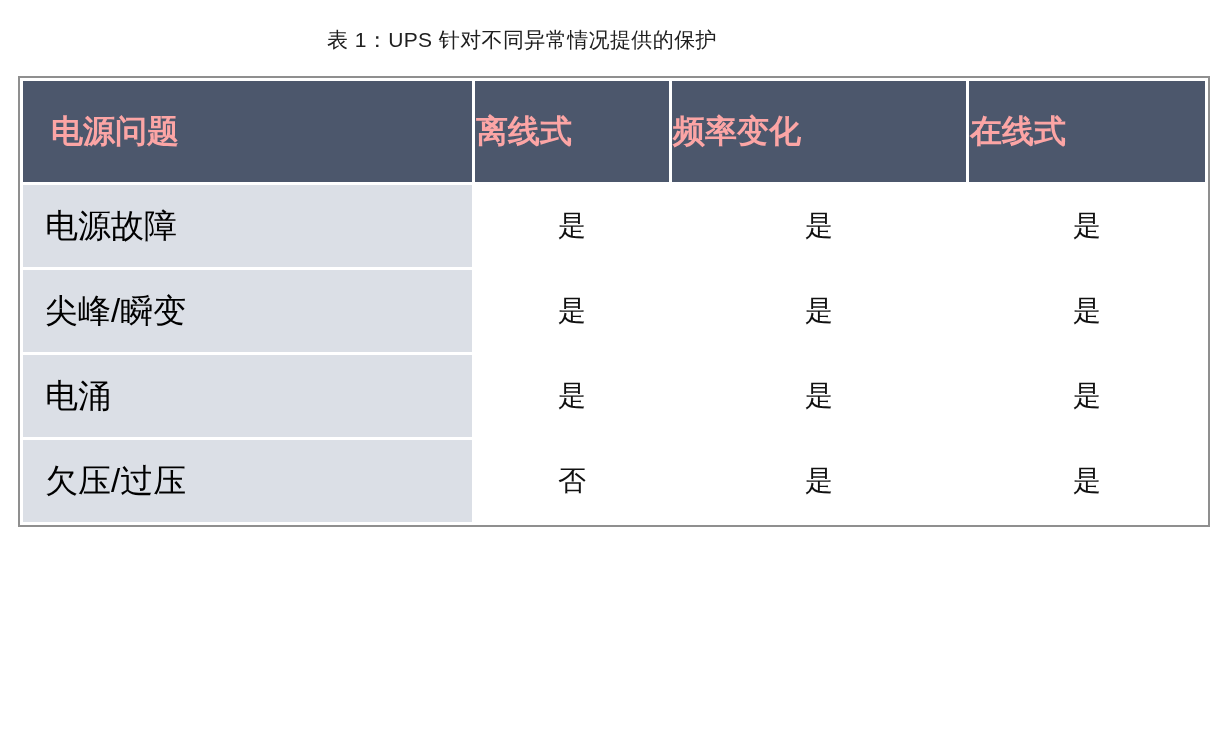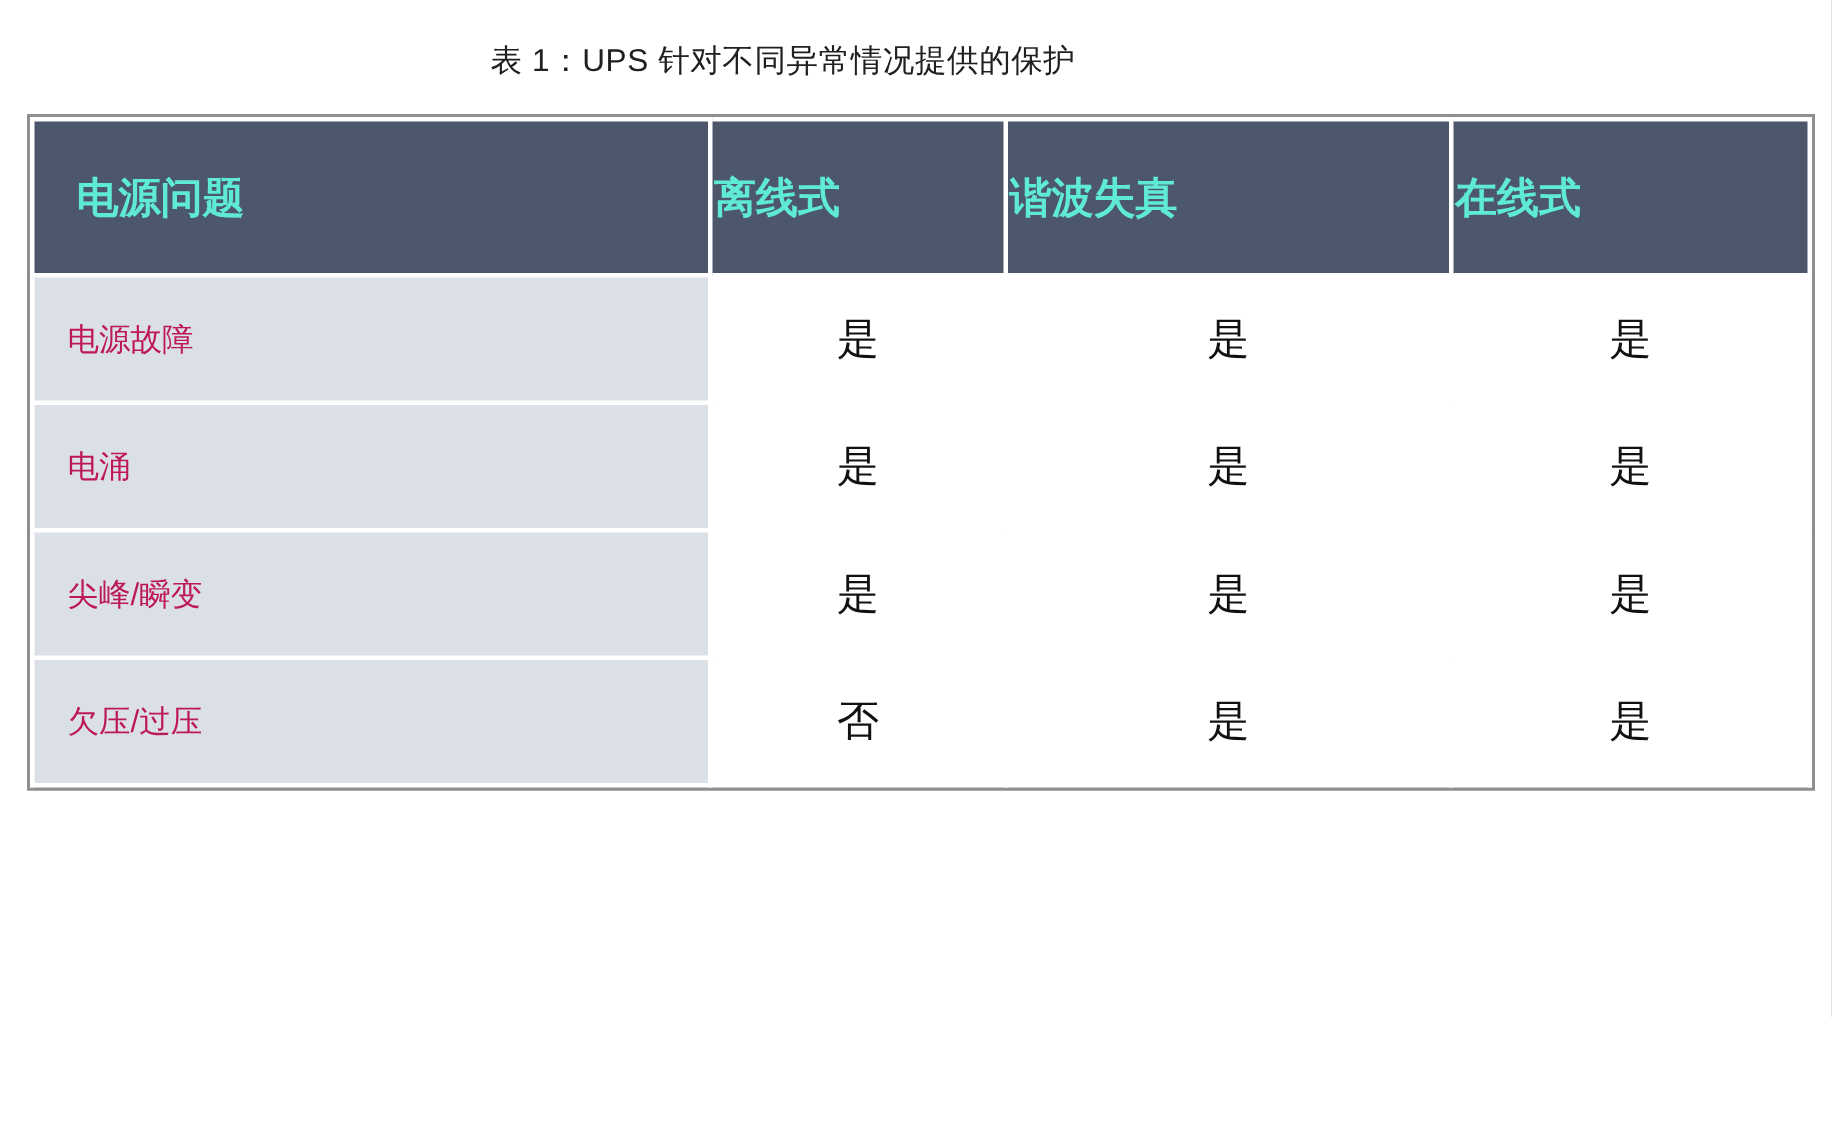--- a/index.html
+++ b/index.html
@@ -45,37 +45,37 @@
     outline: none;
   }
   .frame {
     border: 2px solid #8f8f8f;
     padding: 0;
     display: inline-block;
     background: #8f8f8f;
   }
   thead th {
     background: #4c576c;
-    color: #5eead4;
-    font-size: 28px;
+    color: #fca5a5;
+    font-size: 32px;
     font-weight: 700;
     height: 104px;
     vertical-align: middle;
   }
   thead th.first {
     text-align: left;
     padding-left: 28px;
   }
   thead th.center {
     text-align: left;
   }
   tbody td.rowhead {
     background: #dbdfe6;
-    color: #be185d;
-    font-size: 21px;
+    color: #000000;
+    font-size: 33px;
     text-align: left;
     padding-left: 22px;
     height: 85px;
     vertical-align: middle;
   }
   tbody td.val {
     background: #ffffff;
     color: #111111;
     font-size: 28px;
     text-align: center;
@@ -100,39 +100,39 @@
         <colgroup>
           <col class="c0">
           <col class="c1">
           <col class="c2">
           <col class="c3">
         </colgroup>
         <thead>
           <tr>
             <th class="first">电源问题</th>
             <th class="center">离线式</th>
-            <th class="center">谐波失真</th>
+            <th class="center">频率变化</th>
             <th class="center">在线式</th>
           </tr>
         </thead>
         <tbody>
           <tr>
             <td class="rowhead">电源故障</td>
             <td class="val">是</td>
             <td class="val">是</td>
             <td class="val">是</td>
           </tr>
           <tr>
-            <td class="rowhead">电涌</td>
+            <td class="rowhead">尖峰/瞬变</td>
             <td class="val">是</td>
             <td class="val">是</td>
             <td class="val">是</td>
           </tr>
           <tr>
-            <td class="rowhead">尖峰/瞬变</td>
+            <td class="rowhead">电涌</td>
             <td class="val">是</td>
             <td class="val">是</td>
             <td class="val">是</td>
           </tr>
           <tr>
             <td class="rowhead">欠压/过压</td>
             <td class="val">否</td>
             <td class="val">是</td>
             <td class="val">是</td>
           </tr>

